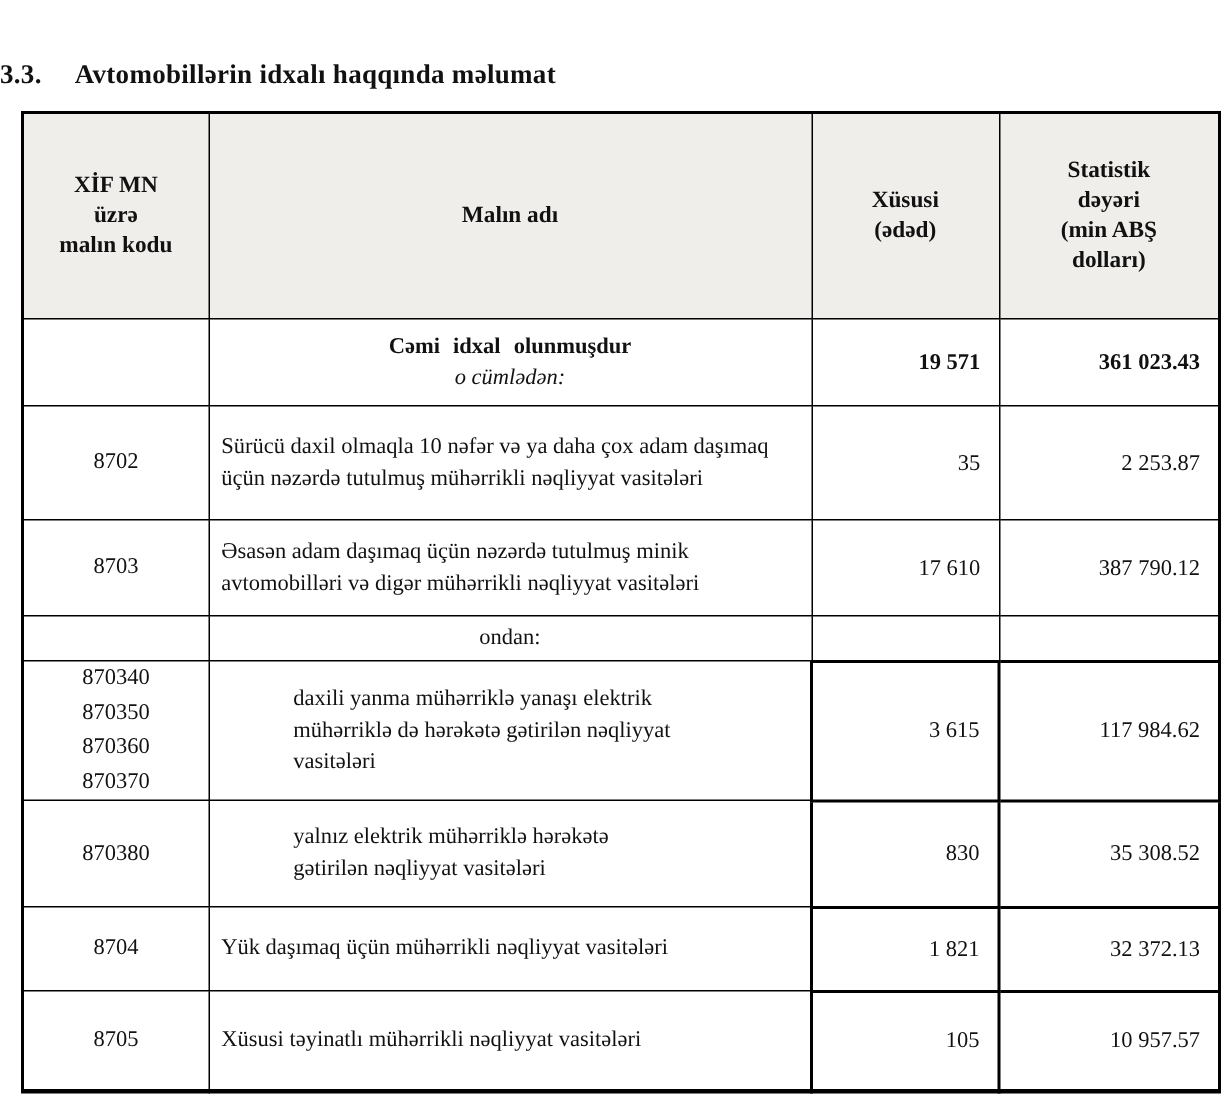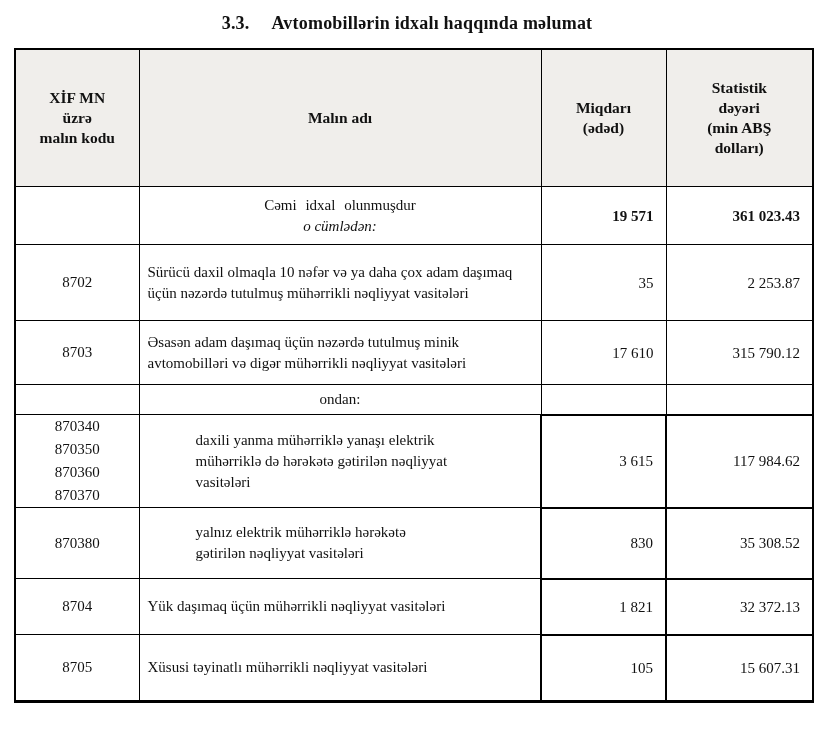--- a/index.html
+++ b/index.html
@@ -11,22 +11,21 @@
     overflow: hidden;
     font-family: "Liberation Serif", "DejaVu Serif", serif;
     color: #111111;
   }
   .page {
     width: 814px;
     height: 736px;
     position: relative;
   }
   .doc-title {
-    margin-top: 12px;
-    text-align: center;
+    margin-top: 38px;
     font-size: 18px;
     font-weight: bold;
     line-height: 22px;
     letter-spacing: 0.2px;
   }
   .doc-title .sec-num {
     margin-right: 22px;
   }
   table.import-table {
     border-collapse: collapse;
@@ -73,21 +72,21 @@
   td.name-indent {
     padding-left: 56px;
     padding-right: 90px;
   }
   td.num {
     text-align: right;
     padding-right: 12px;
     line-height: 20px;
   }
   .total-line {
-    font-weight: normal;
+    font-weight: bold;
     word-spacing: 5px;
   }
   .total-sub {
     font-style: italic;
   }
   td.bold { font-weight: bold; }
   
   td.thick { border: 2px solid #000; }
 
   
@@ -115,21 +114,21 @@
         <col class="c-name">
         <col class="c-qty">
         <col class="c-value">
     </colgroup>
     <thead>
       <tr>
         <th>XİF MN
 üzrə
 malın kodu</th>
         <th>Malın adı</th>
-        <th>Miqdarı
+        <th>Xüsusi
 (ədəd)</th>
         <th>Statistik
 dəyəri
 (min ABŞ
 dolları)</th>
       </tr>
     </thead>
     <tbody>
       <tr class="r0">
         <td class="code"></td>
@@ -143,21 +142,21 @@
       <tr class="r1">
         <td class="code">8702</td>
         <td class="name">Sürücü daxil olmaqla 10 nəfər və ya daha çox adam daşımaq üçün nəzərdə tutulmuş mühərrikli nəqliyyat vasitələri</td>
         <td class="num">35</td>
         <td class="num">2 253.87</td>
       </tr>
       <tr class="r2">
         <td class="code">8703</td>
         <td class="name">Əsasən adam daşımaq üçün nəzərdə tutulmuş minik avtomobilləri və digər mühərrikli nəqliyyat vasitələri</td>
         <td class="num">17 610</td>
-        <td class="num">315 790.12</td>
+        <td class="num">387 790.12</td>
       </tr>
       <tr class="r3">
         <td class="code"></td>
         <td class="name-center">ondan:</td>
         <td class="num"></td>
         <td class="num"></td>
       </tr>
       <tr class="r4">
         <td class="code">870340
 870350
@@ -176,17 +175,17 @@
       <tr class="r6">
         <td class="code">8704</td>
         <td class="name">Yük daşımaq üçün mühərrikli nəqliyyat vasitələri</td>
         <td class="num thick">1 821</td>
         <td class="num thick">32 372.13</td>
       </tr>
       <tr class="r7">
         <td class="code">8705</td>
         <td class="name">Xüsusi təyinatlı mühərrikli nəqliyyat vasitələri</td>
         <td class="num thick">105</td>
-        <td class="num thick">15 607.31</td>
+        <td class="num thick">10 957.57</td>
       </tr>
     </tbody>
   </table>
 </div>
 
 </body></html>

